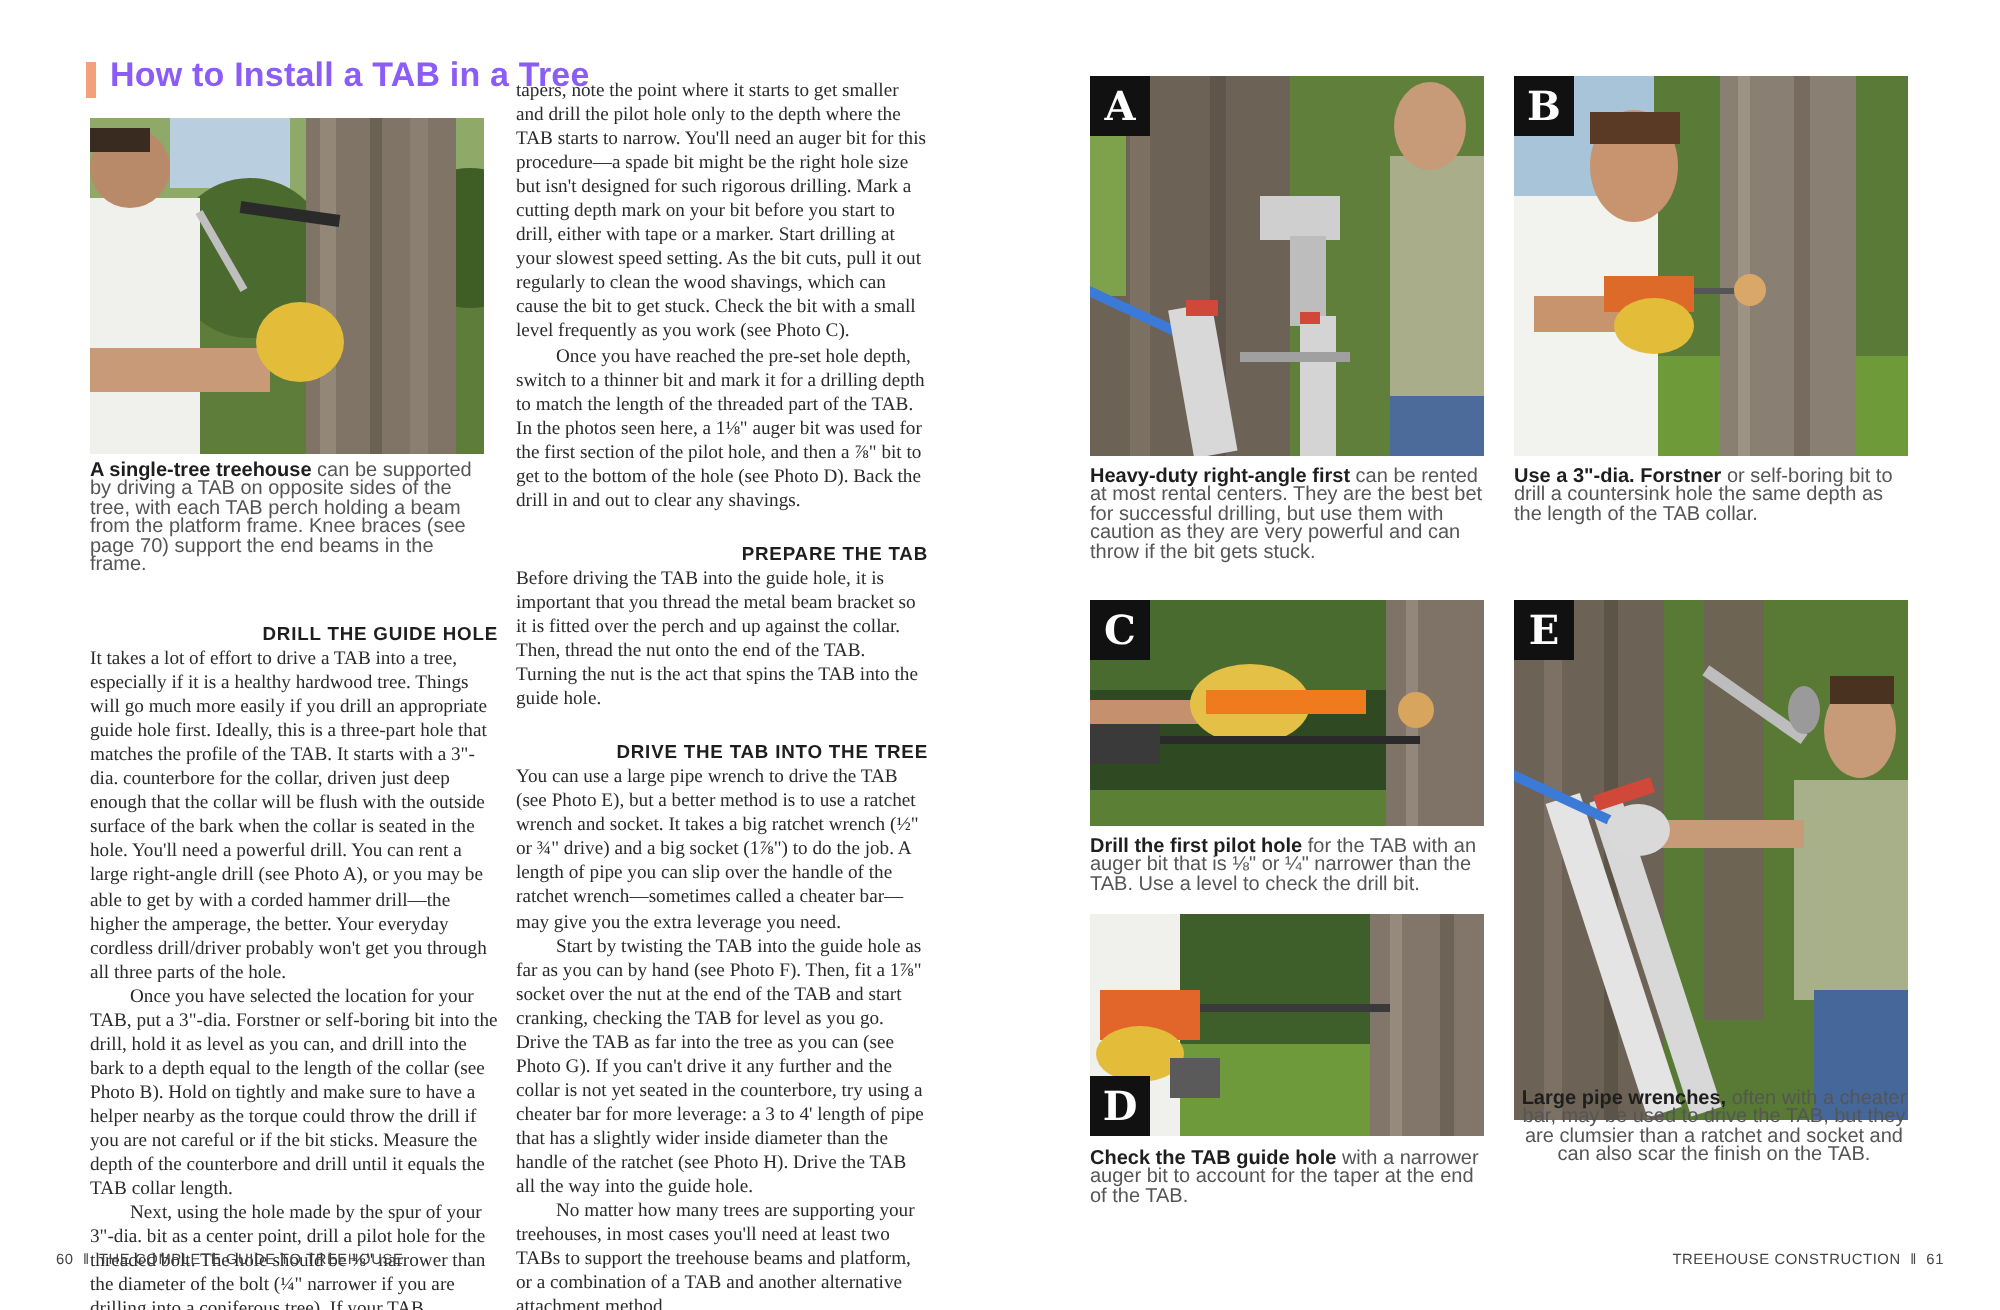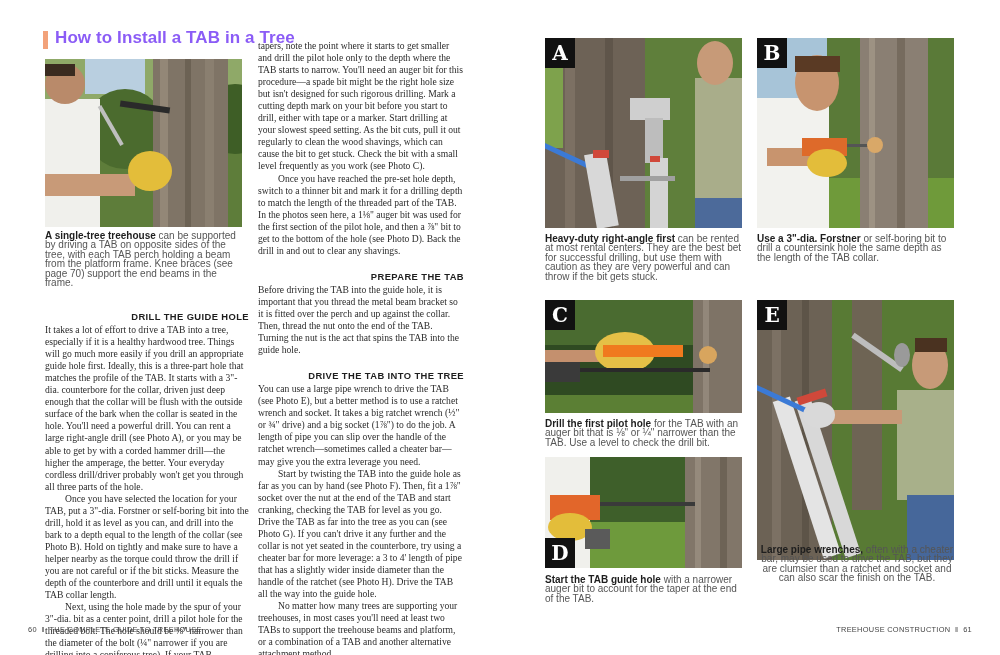--- a/index.html
+++ b/index.html
@@ -147,21 +147,21 @@
     <rect x="175" y="0" width="7" height="111" fill="#6d6356"></rect>
     <rect x="0" y="0" width="45" height="111" fill="#f0f0ec"></rect>
     <rect x="5" y="38" width="50" height="25" fill="#e2662a"></rect>
     <rect x="55" y="45" width="95" height="4" fill="#3a3a3a"></rect>
     <ellipse cx="25" cy="70" rx="22" ry="14" fill="#e3bd3a"></ellipse>
     <rect x="40" y="72" width="25" height="20" fill="#5a5a5a"></rect>
   </svg>
   <div class="badge bottom">D</div>
 </div>
 <div class="abs caption" style="left:545px; top:575px; width:200px;">
-  <b>Start the TAB guide hole</b><span> with a narrower auger bit to account for the taper at the end of the TAB.</span>
+  <b>Check the TAB guide hole</b><span> with a narrower auger bit to account for the taper at the end of the TAB.</span>
 </div>
 
 <div class="abs photo" style="left:757px; top:300px; width:197px; height:260px;">
   <svg width="197" height="260" viewBox="0 0 197 260">
     <rect width="197" height="260" fill="#587a34"></rect>
     <rect x="0" y="0" width="75" height="260" fill="#6c6255"></rect>
     <rect x="15" y="0" width="9" height="260" fill="#7c7164"></rect>
     <rect x="45" y="0" width="7" height="260" fill="#5d5448"></rect>
     <rect x="95" y="0" width="30" height="210" fill="#6e6454"></rect>
     <rect x="140" y="90" width="57" height="110" fill="#a8b08a"></rect>

